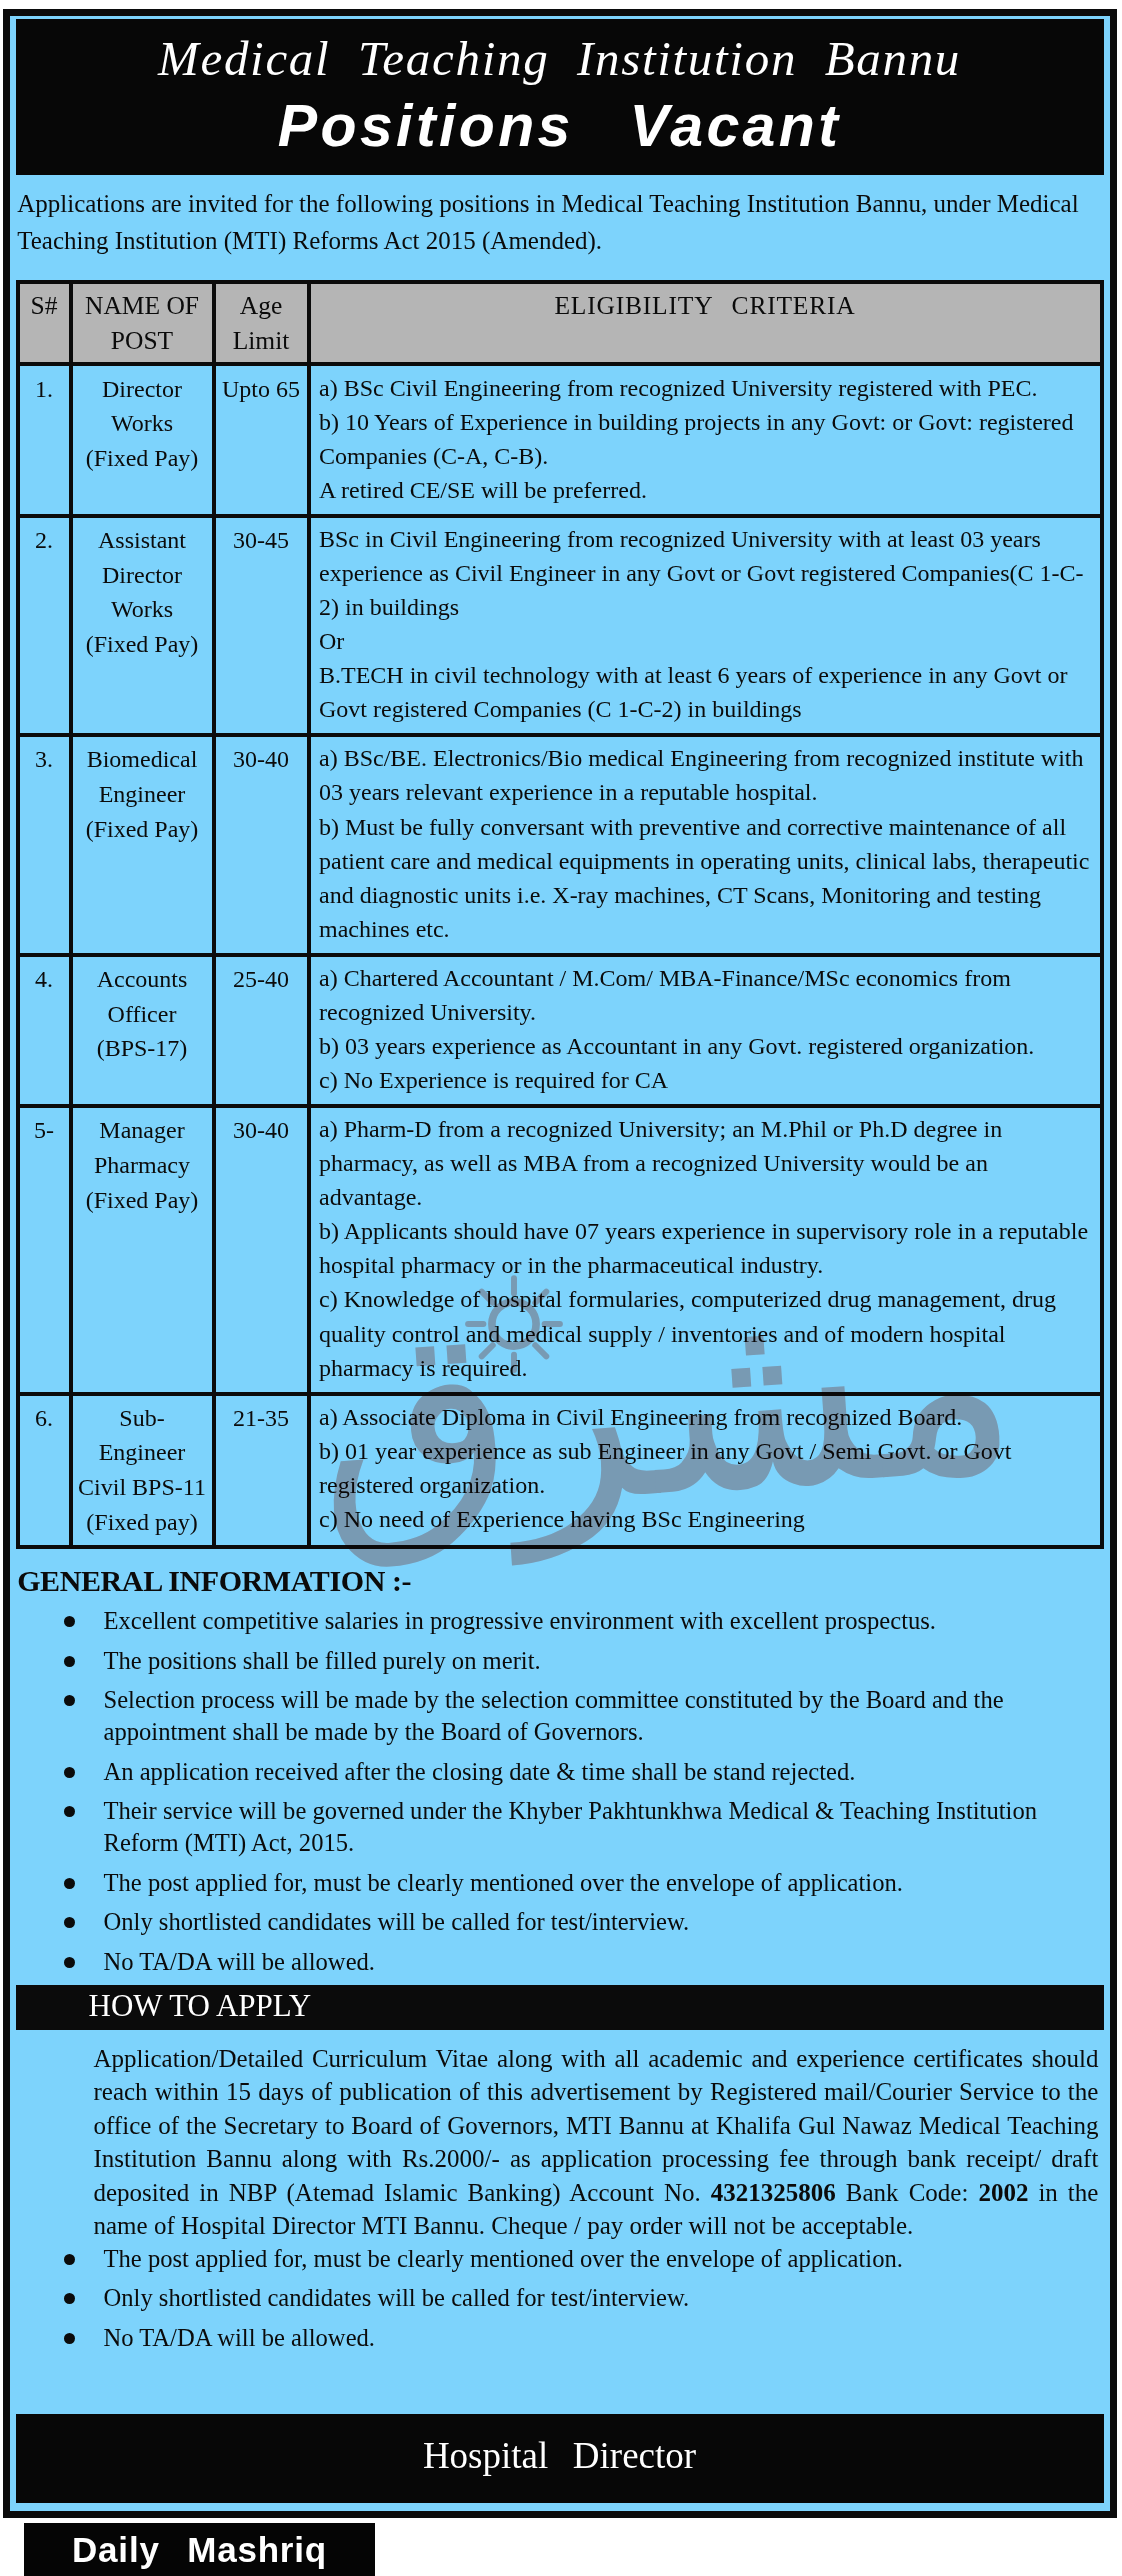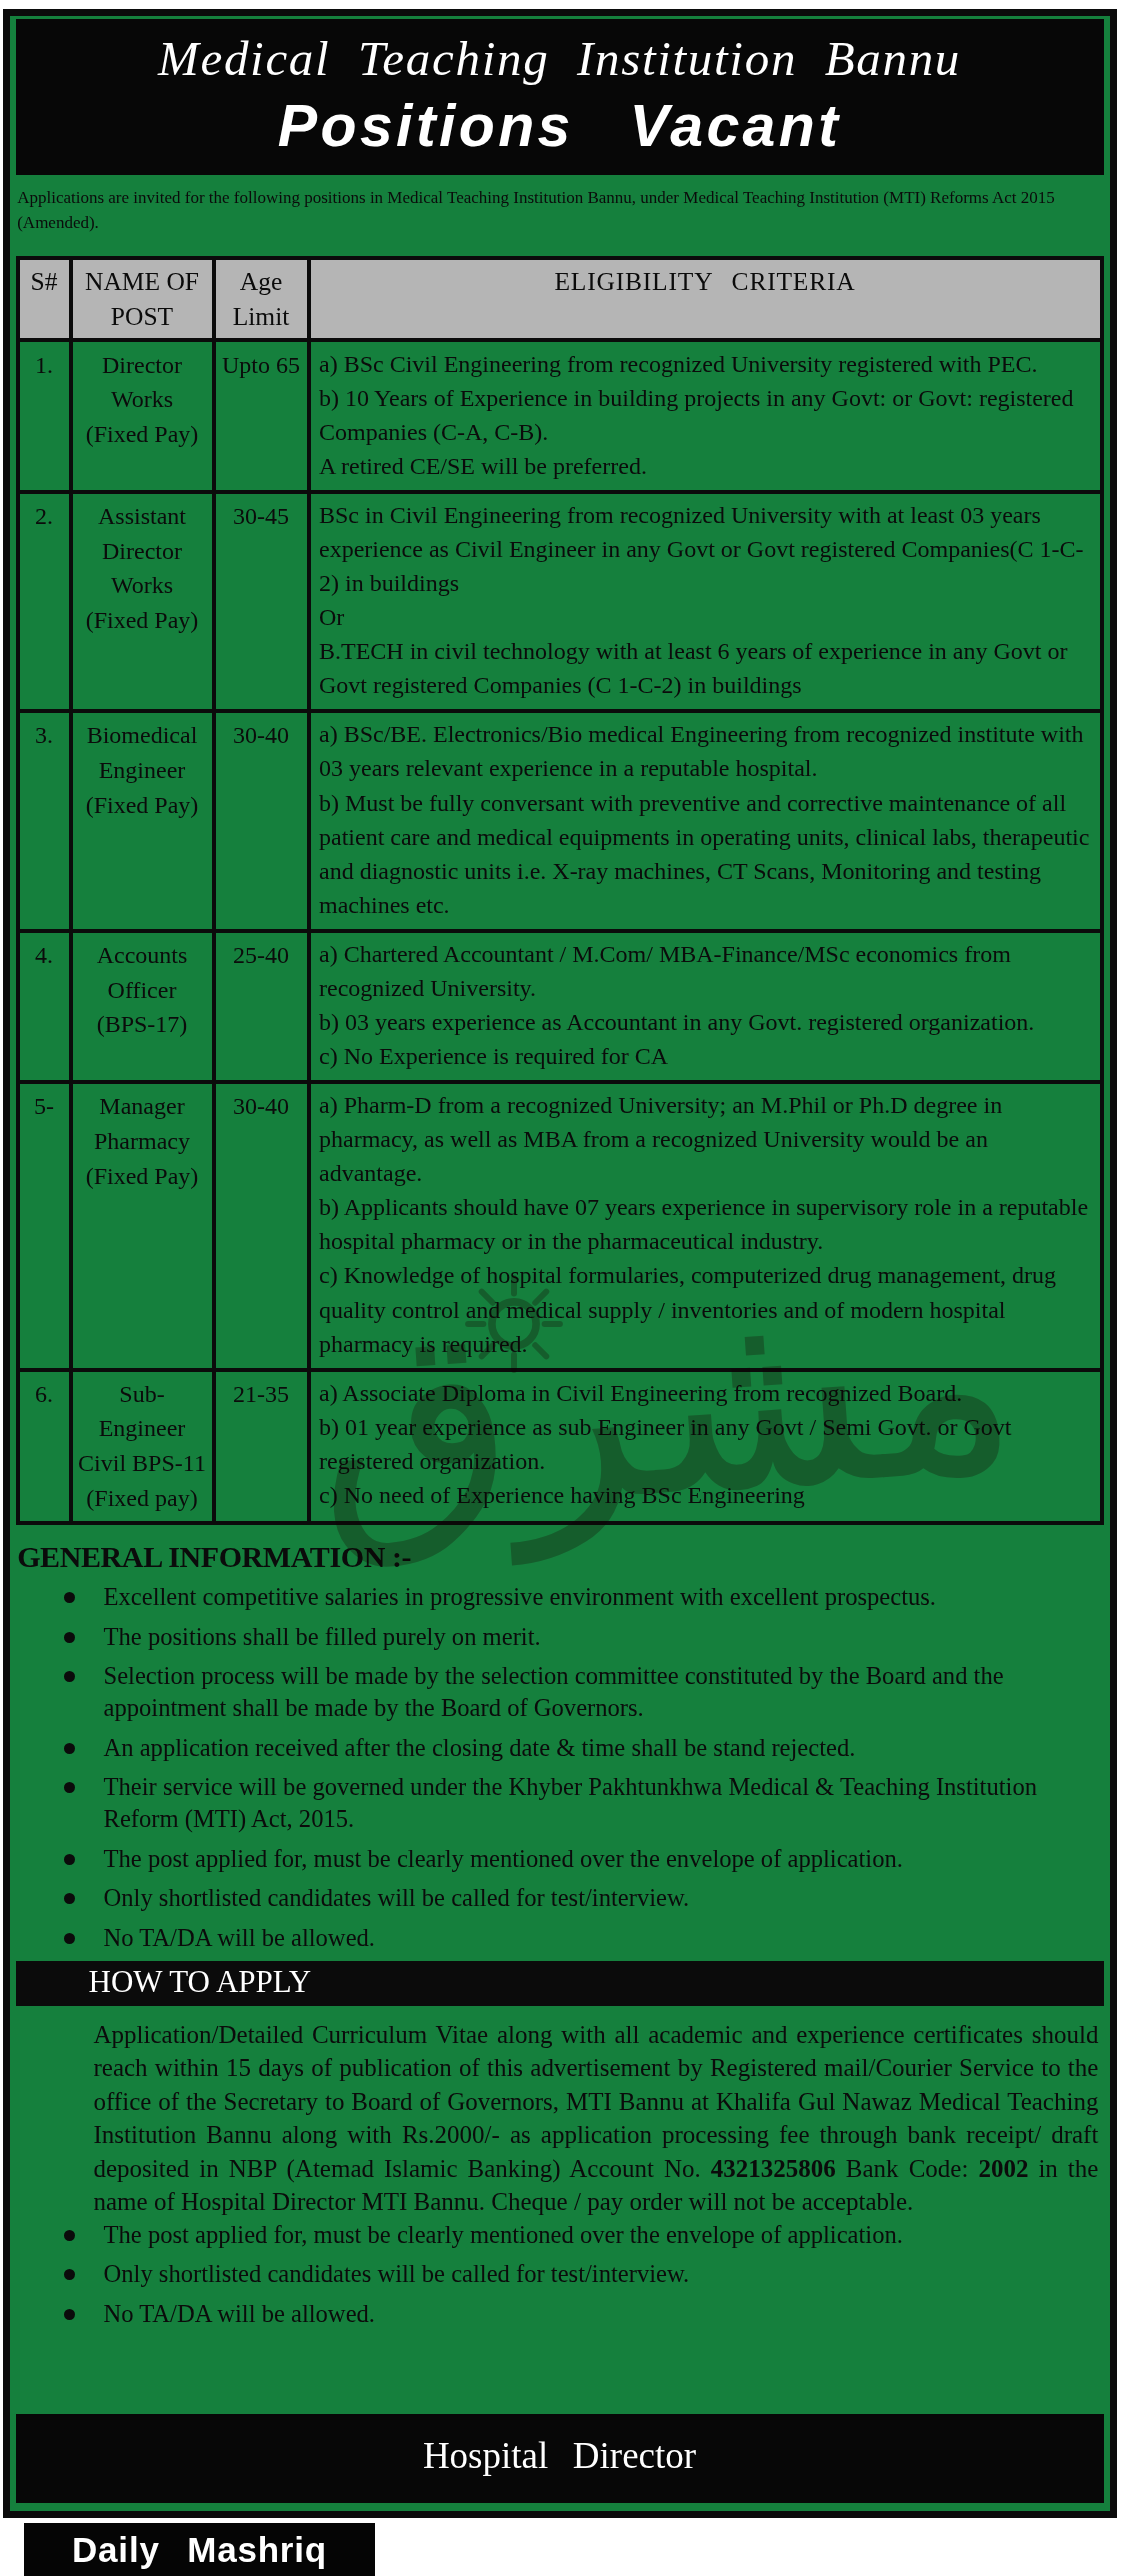--- a/index.html
+++ b/index.html
@@ -9,37 +9,37 @@
   }
   *{box-sizing:border-box;}
   html,body{margin:0;padding:0;}
   body{
     width:1123px;height:2576px;position:relative;overflow:hidden;
     background:#ffffff;color:var(--ink);
     font-family:"Liberation Serif","DejaVu Serif",serif;
   }
   .ad-frame{
     position:absolute;left:2.5px;top:8.5px;width:1114px;height:2509px;
-    border:7.6px solid var(--ink);background:#15803d;
+    border:7.6px solid var(--ink);background:#7dd3fc;
     padding:3.4px 6px 7.6px 6px;
     display:flex;flex-direction:column;
   }
   
   .banner{background:#070707;color:#fff;text-align:center;padding:12px 0 17px;}
   .banner-title{
     font-style:italic;font-size:49px;line-height:1.15;
     letter-spacing:1.7px;word-spacing:13.6px;
   }
   .banner-subtitle{
     font-family:"Liberation Sans","DejaVu Sans",sans-serif;
     font-weight:bold;font-style:italic;font-size:59px;line-height:1.05;
     margin-top:8.5px;letter-spacing:3.4px;word-spacing:36px;
   }
   
-  .intro{font-size:17px;line-height:1.5;margin:10.2px 3.4px 0 1.7px;}
+  .intro{font-size:25px;line-height:1.5;margin:10.2px 3.4px 0 1.7px;}
   
   table.positions{border-collapse:collapse;width:100%;margin-top:20.4px;}
   table.positions th,table.positions td{border:4.2px solid var(--ink);vertical-align:top;}
   table.positions th{
     background:var(--gray);font-weight:normal;font-size:25.5px;
     text-align:center;line-height:1.4;height:71px;padding:3.4px 1.7px;
   }
   th.w-elig{word-spacing:12px;letter-spacing:0.8px;}
   .w-sno{width:53px;}
   .w-post{width:143px;}

